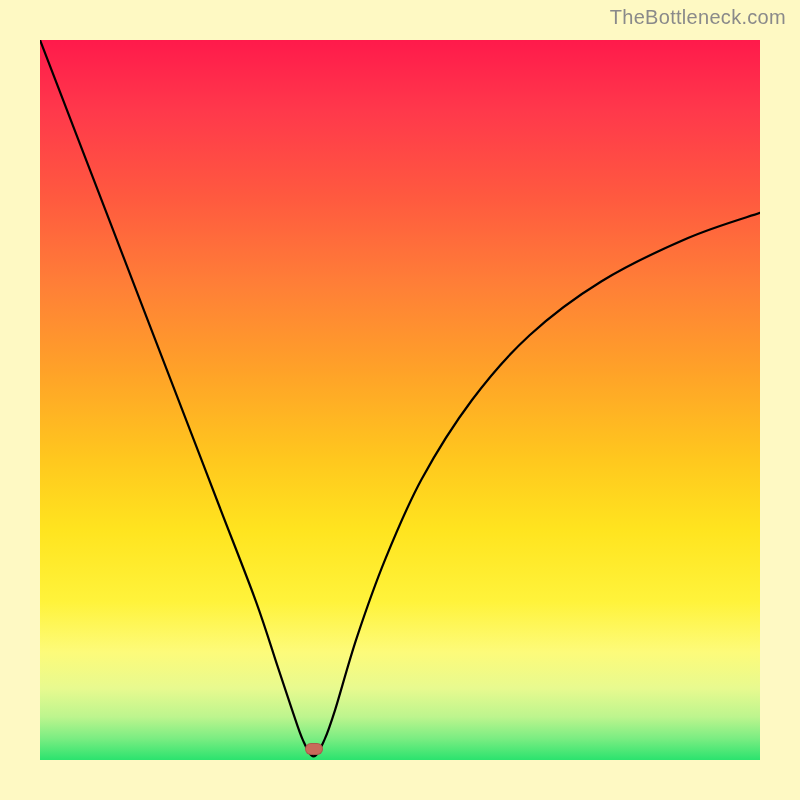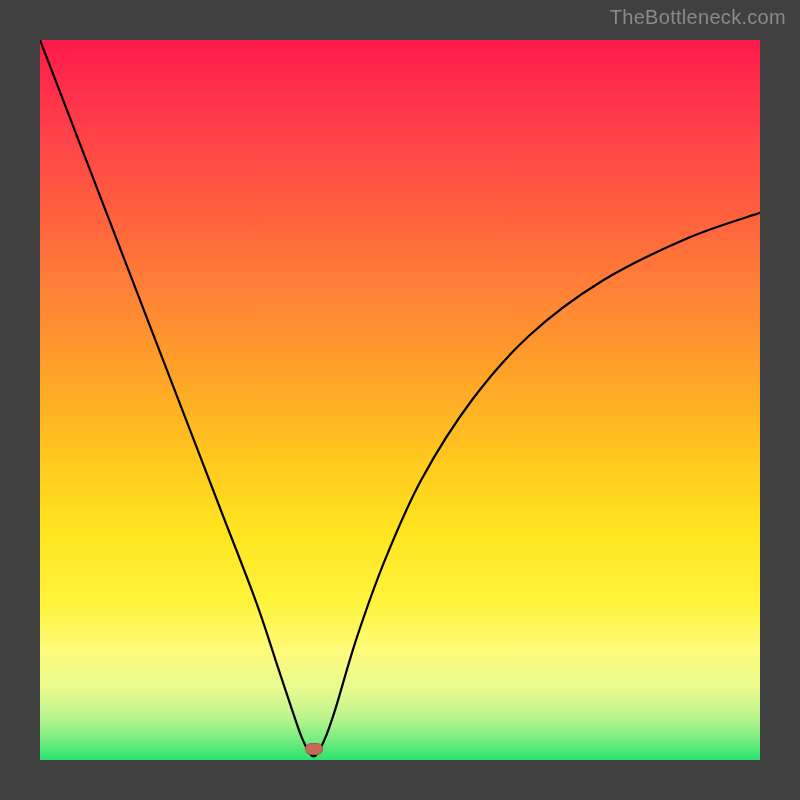--- a/index.html
+++ b/index.html
@@ -10,21 +10,21 @@
     background: #000;
     overflow: hidden;
     font-family: Arial, Helvetica, sans-serif;
   }
   .frame {
     position: absolute;
     left: 0;
     top: 0;
     width: 800px;
     height: 800px;
-    background: #404040;
+    background: #fef9c3;
   }
   .plot-area {
     position: absolute;
     left: 40px;
     top: 40px;
     width: 720px;
     height: 720px;
     overflow: hidden;
   }
   .gradient {

